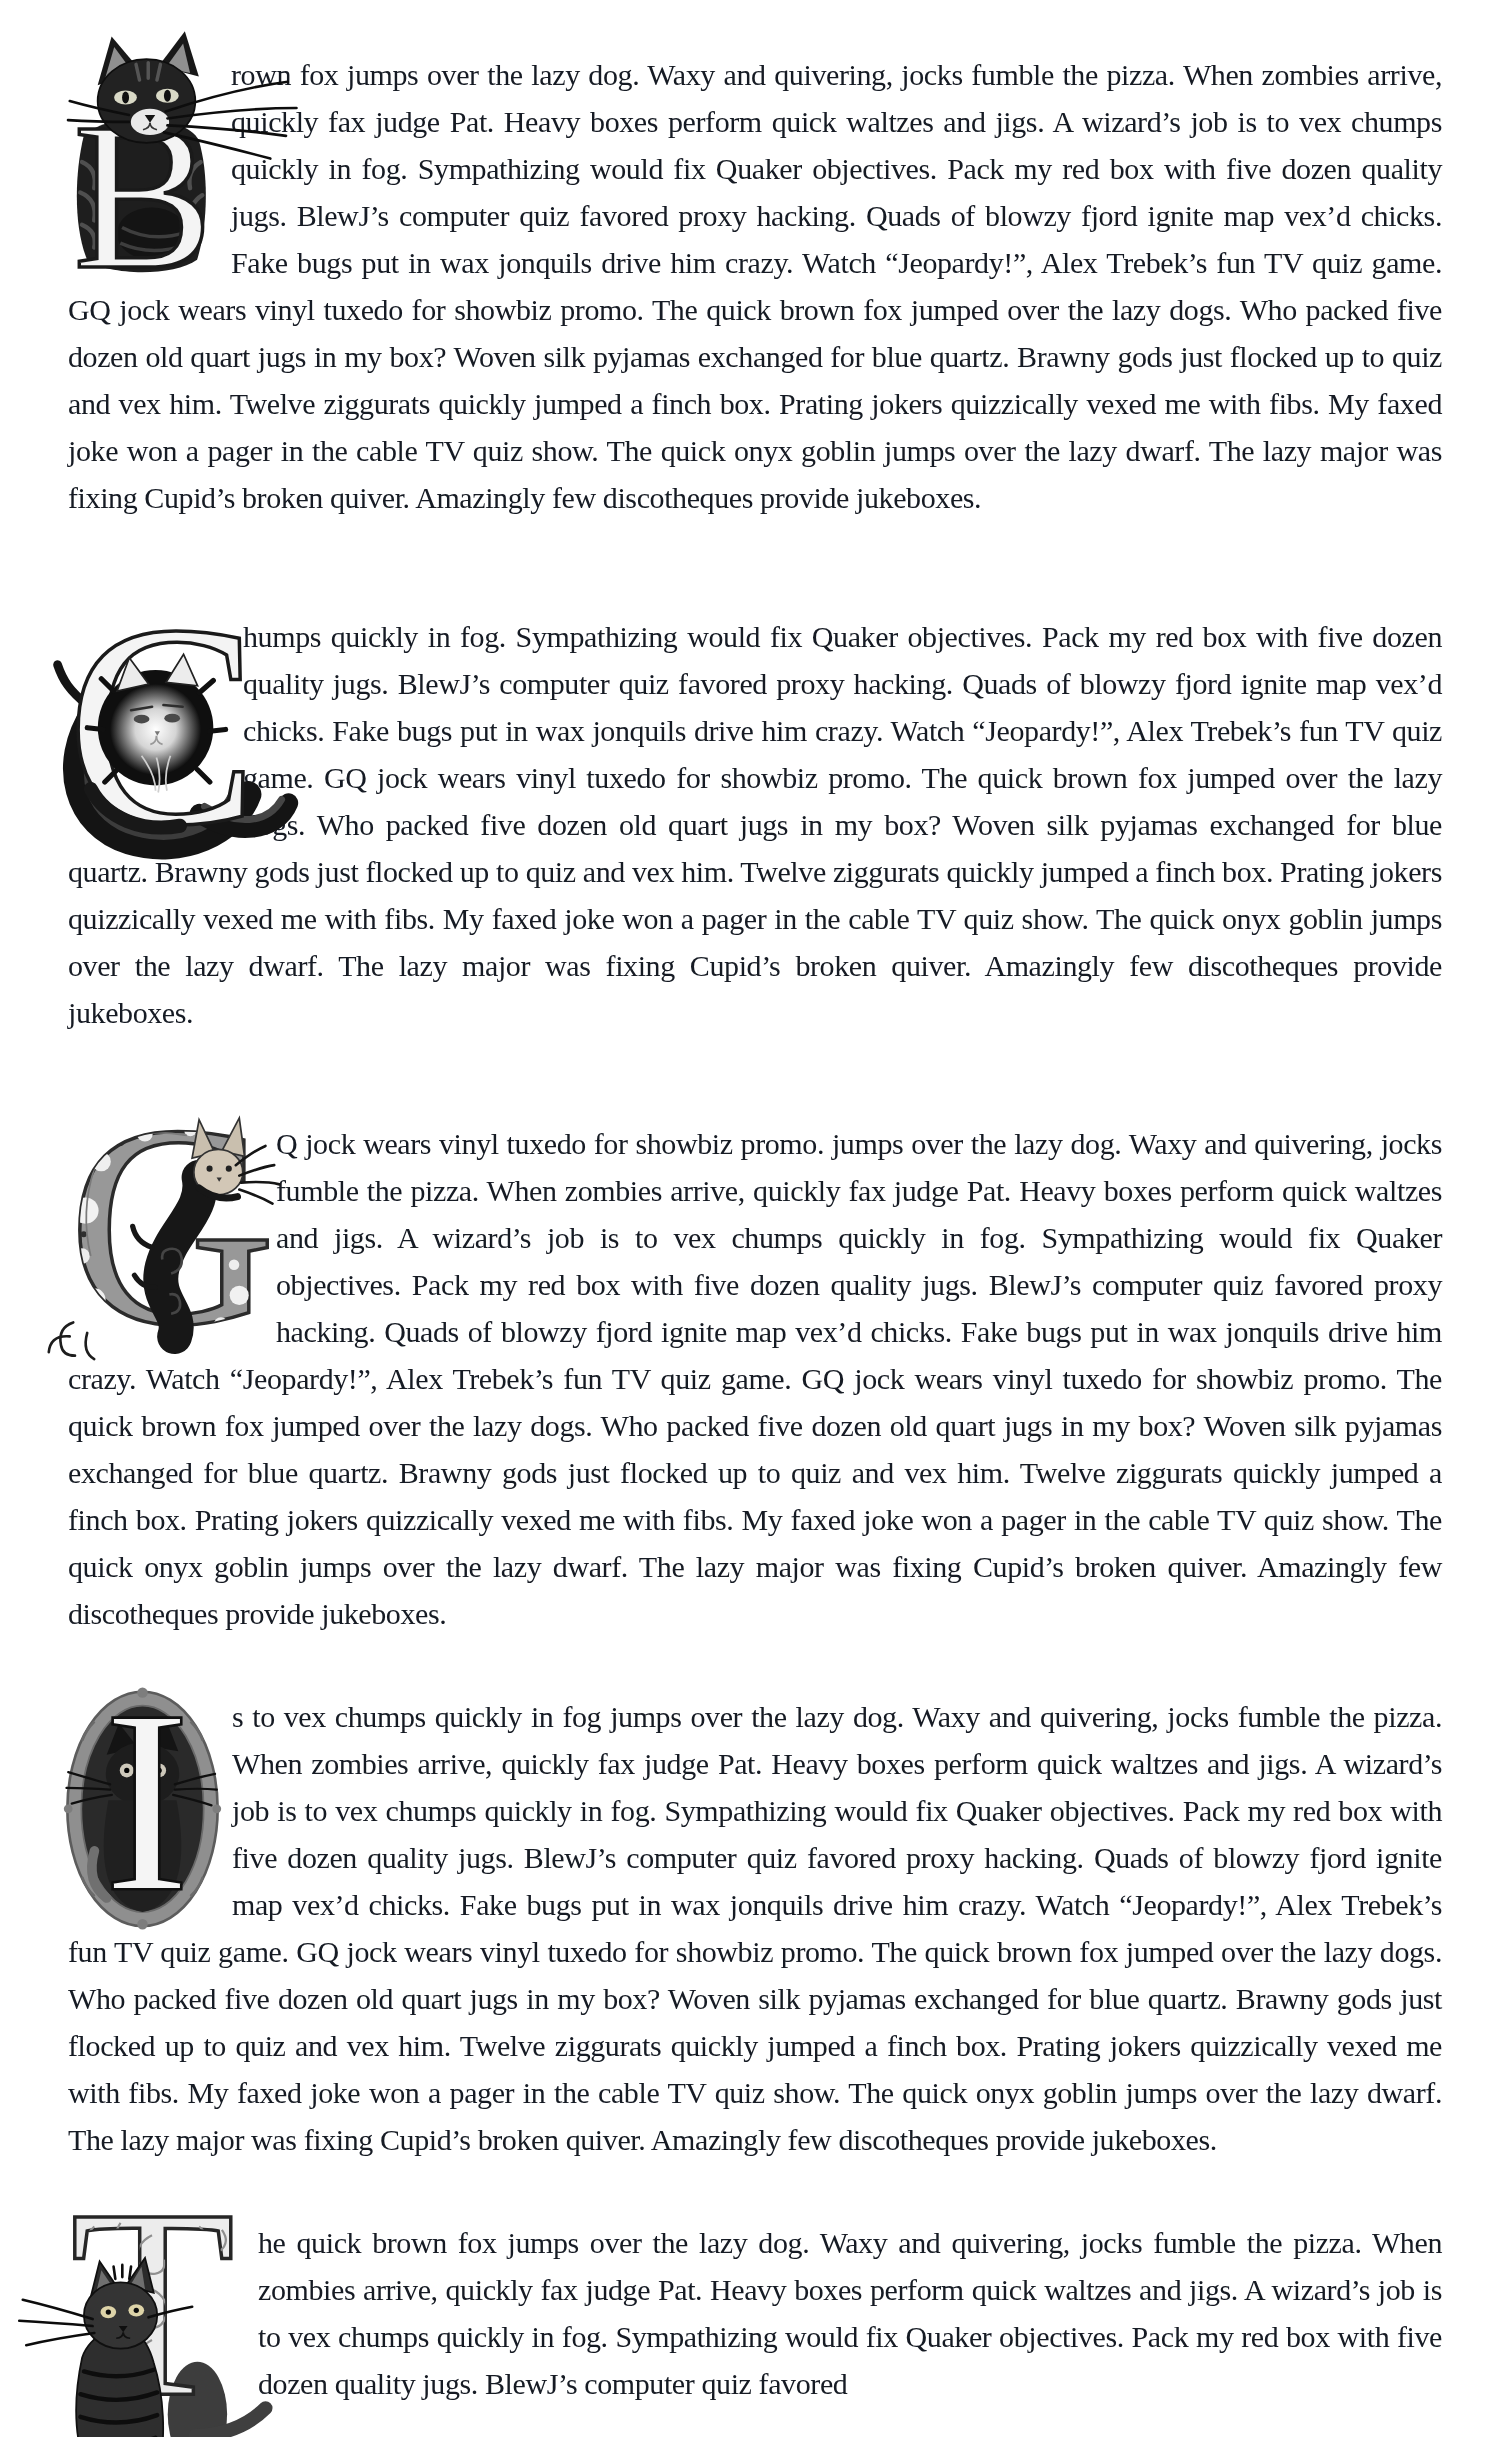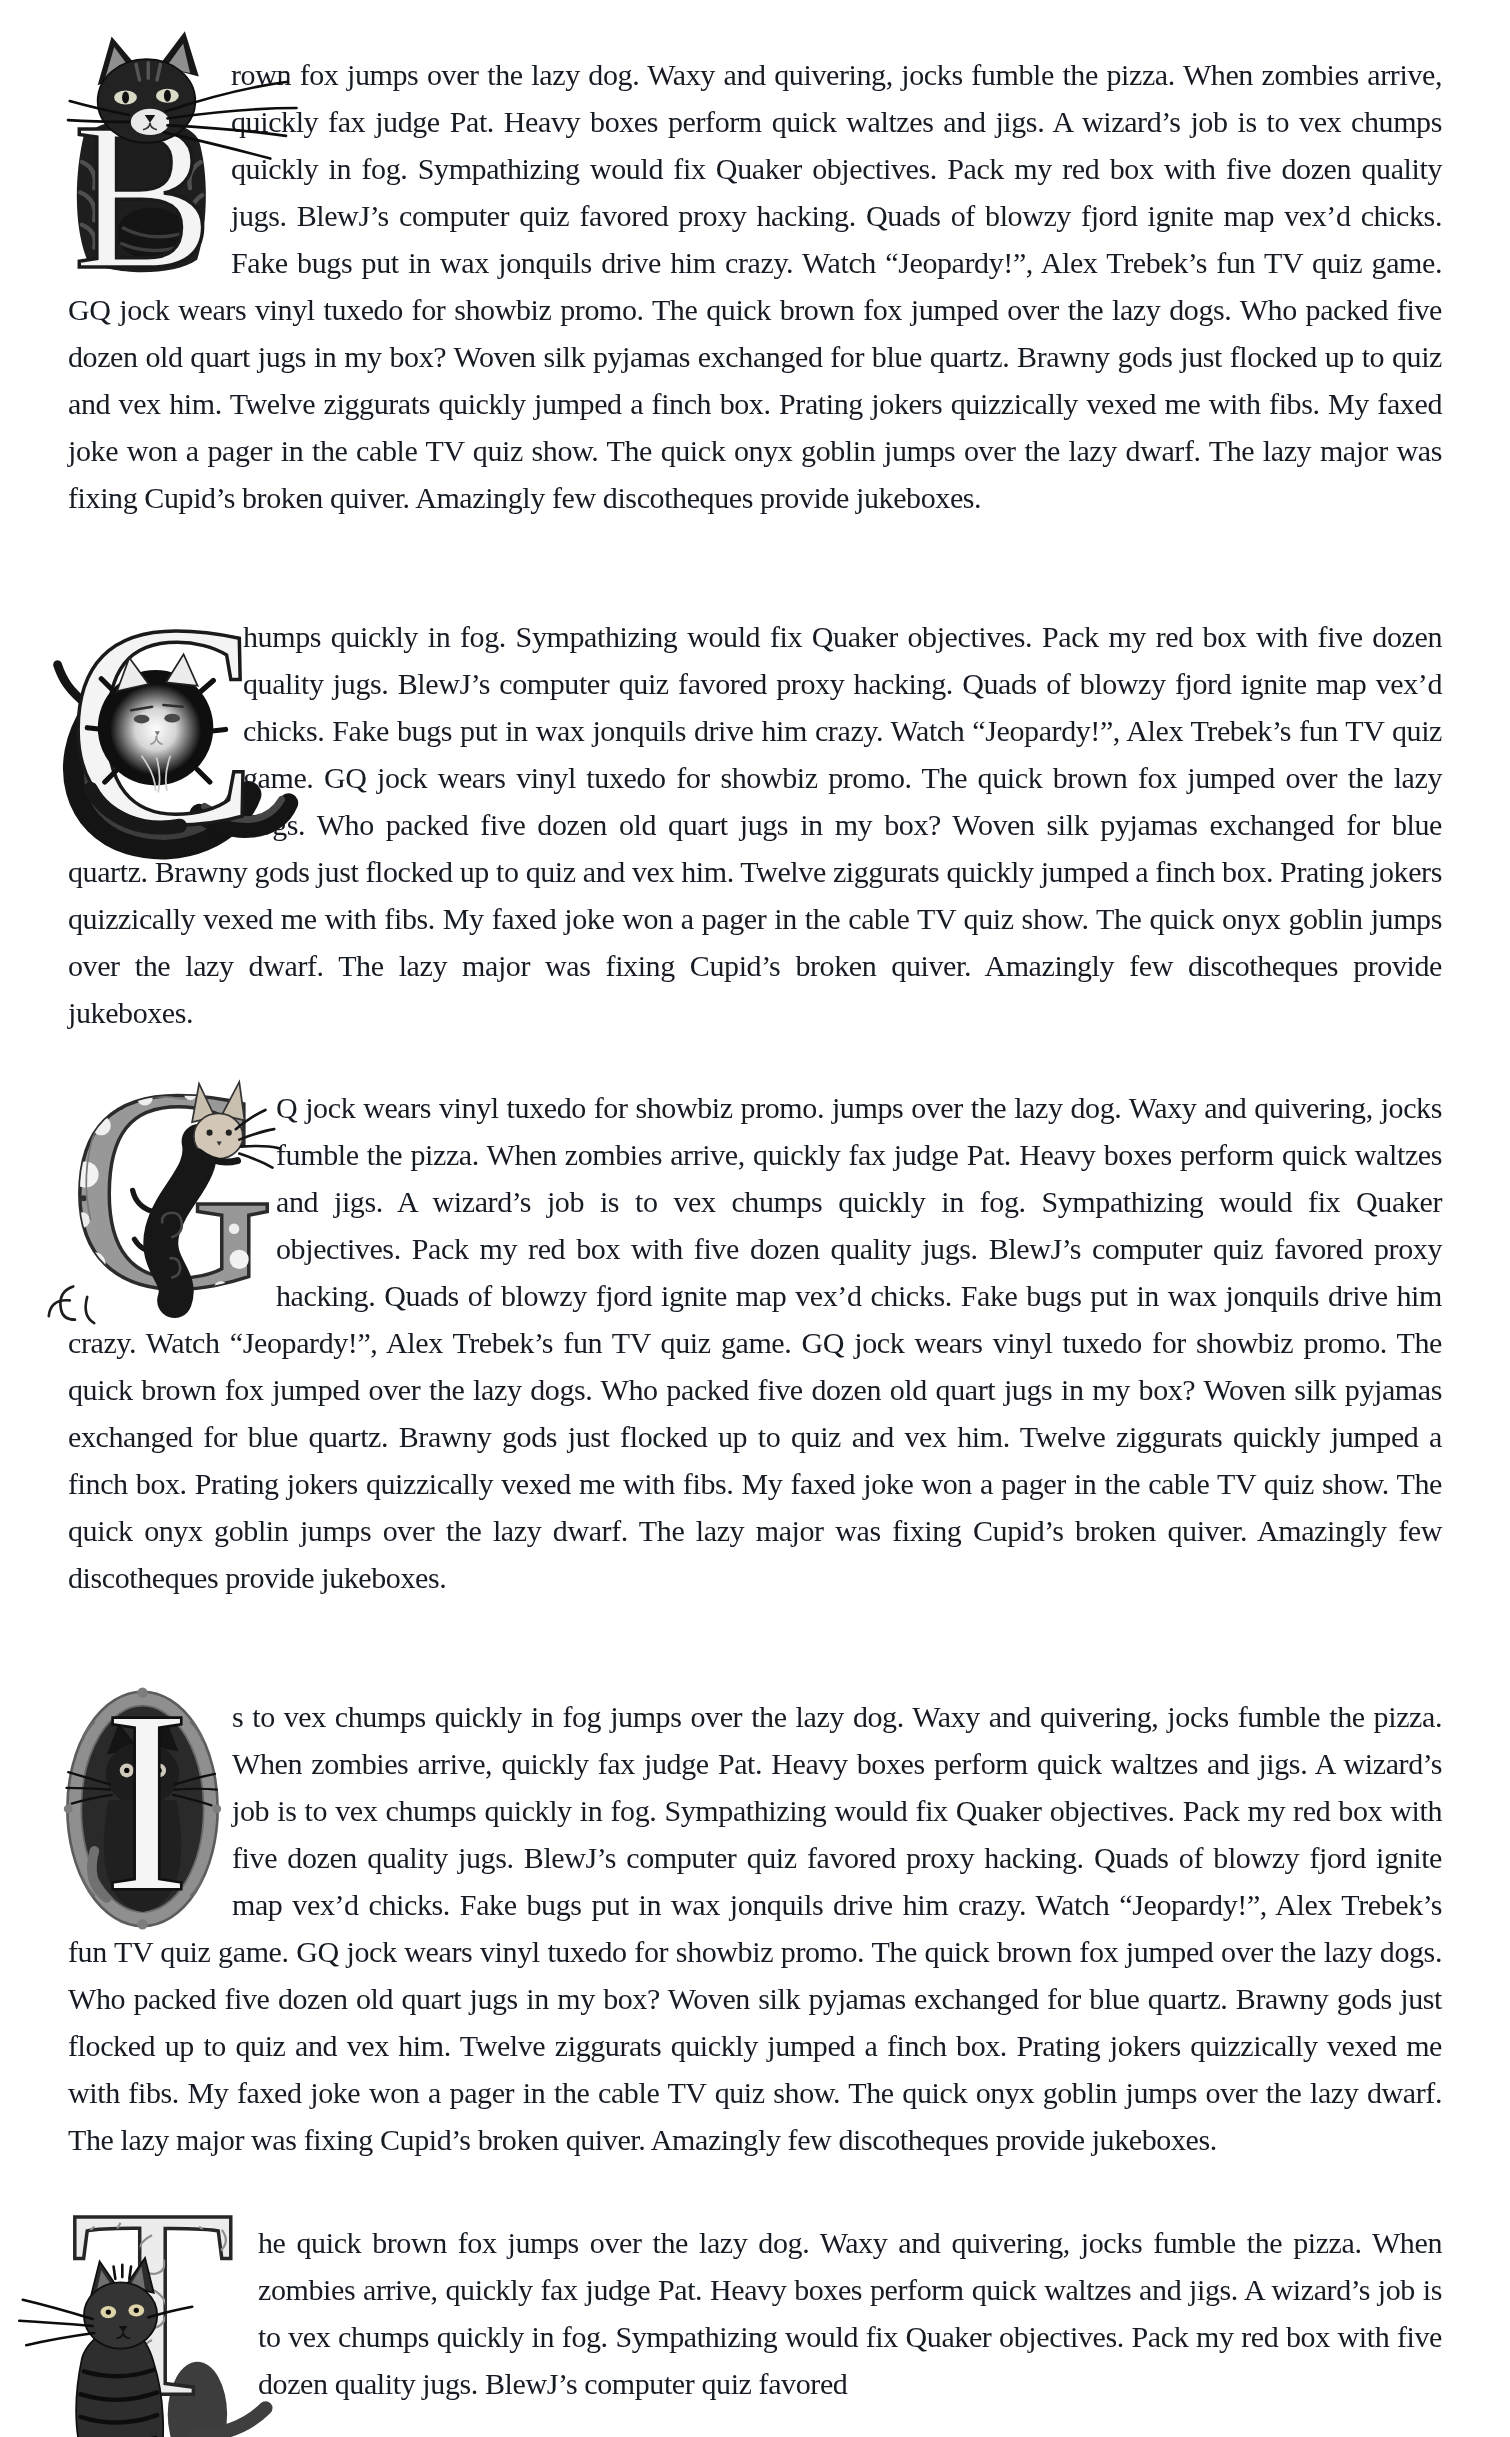--- a/index.html
+++ b/index.html
@@ -1,20 +1,20 @@
 <!DOCTYPE html>
 <html style="font-size:14px"><head>
 <meta charset="utf-8">
 <style>
   html,body{margin:0;padding:0;background:#ffffff;}
   .page{position:relative;width:1511px;height:2438px;background:#ffffff;overflow:hidden;
         font-family:"Liberation Serif",serif;}
   .para{position:absolute;left:68px;width:1374px;font-size:30px;line-height:47px;
         letter-spacing:-0.4px;text-align:justify;color:#161b24;}
-  .p1{top:51px}.p2{top:613px}.p3{top:1084px}.p4{top:1693px}.p5{top:2219px}
+  .p1{top:51px}.p2{top:613px}.p3{top:1120px}.p4{top:1693px}.p5{top:2219px}
   .cap{float:left;position:relative;letter-spacing:0;}
   .cap svg{position:absolute;left:0;top:0;overflow:visible;}
   .cap-b{width:150px;height:210px;margin:-20px 13px 0 0;}
   .cap-c{width:162px;height:225px;margin:-6.1px 13px 0 0;}
   .cap-g{width:194px;height:225px;margin:-4.4px 14px 0 0;}
   .cap-i{width:149px;height:223px;margin:-2.6px 15px 0 0;}
   .cap-t{width:175px;height:225px;margin:-10.5px 15px 0 0;}
   .glyph{font-family:"Liberation Serif",serif;}
 </style>
 </head>

